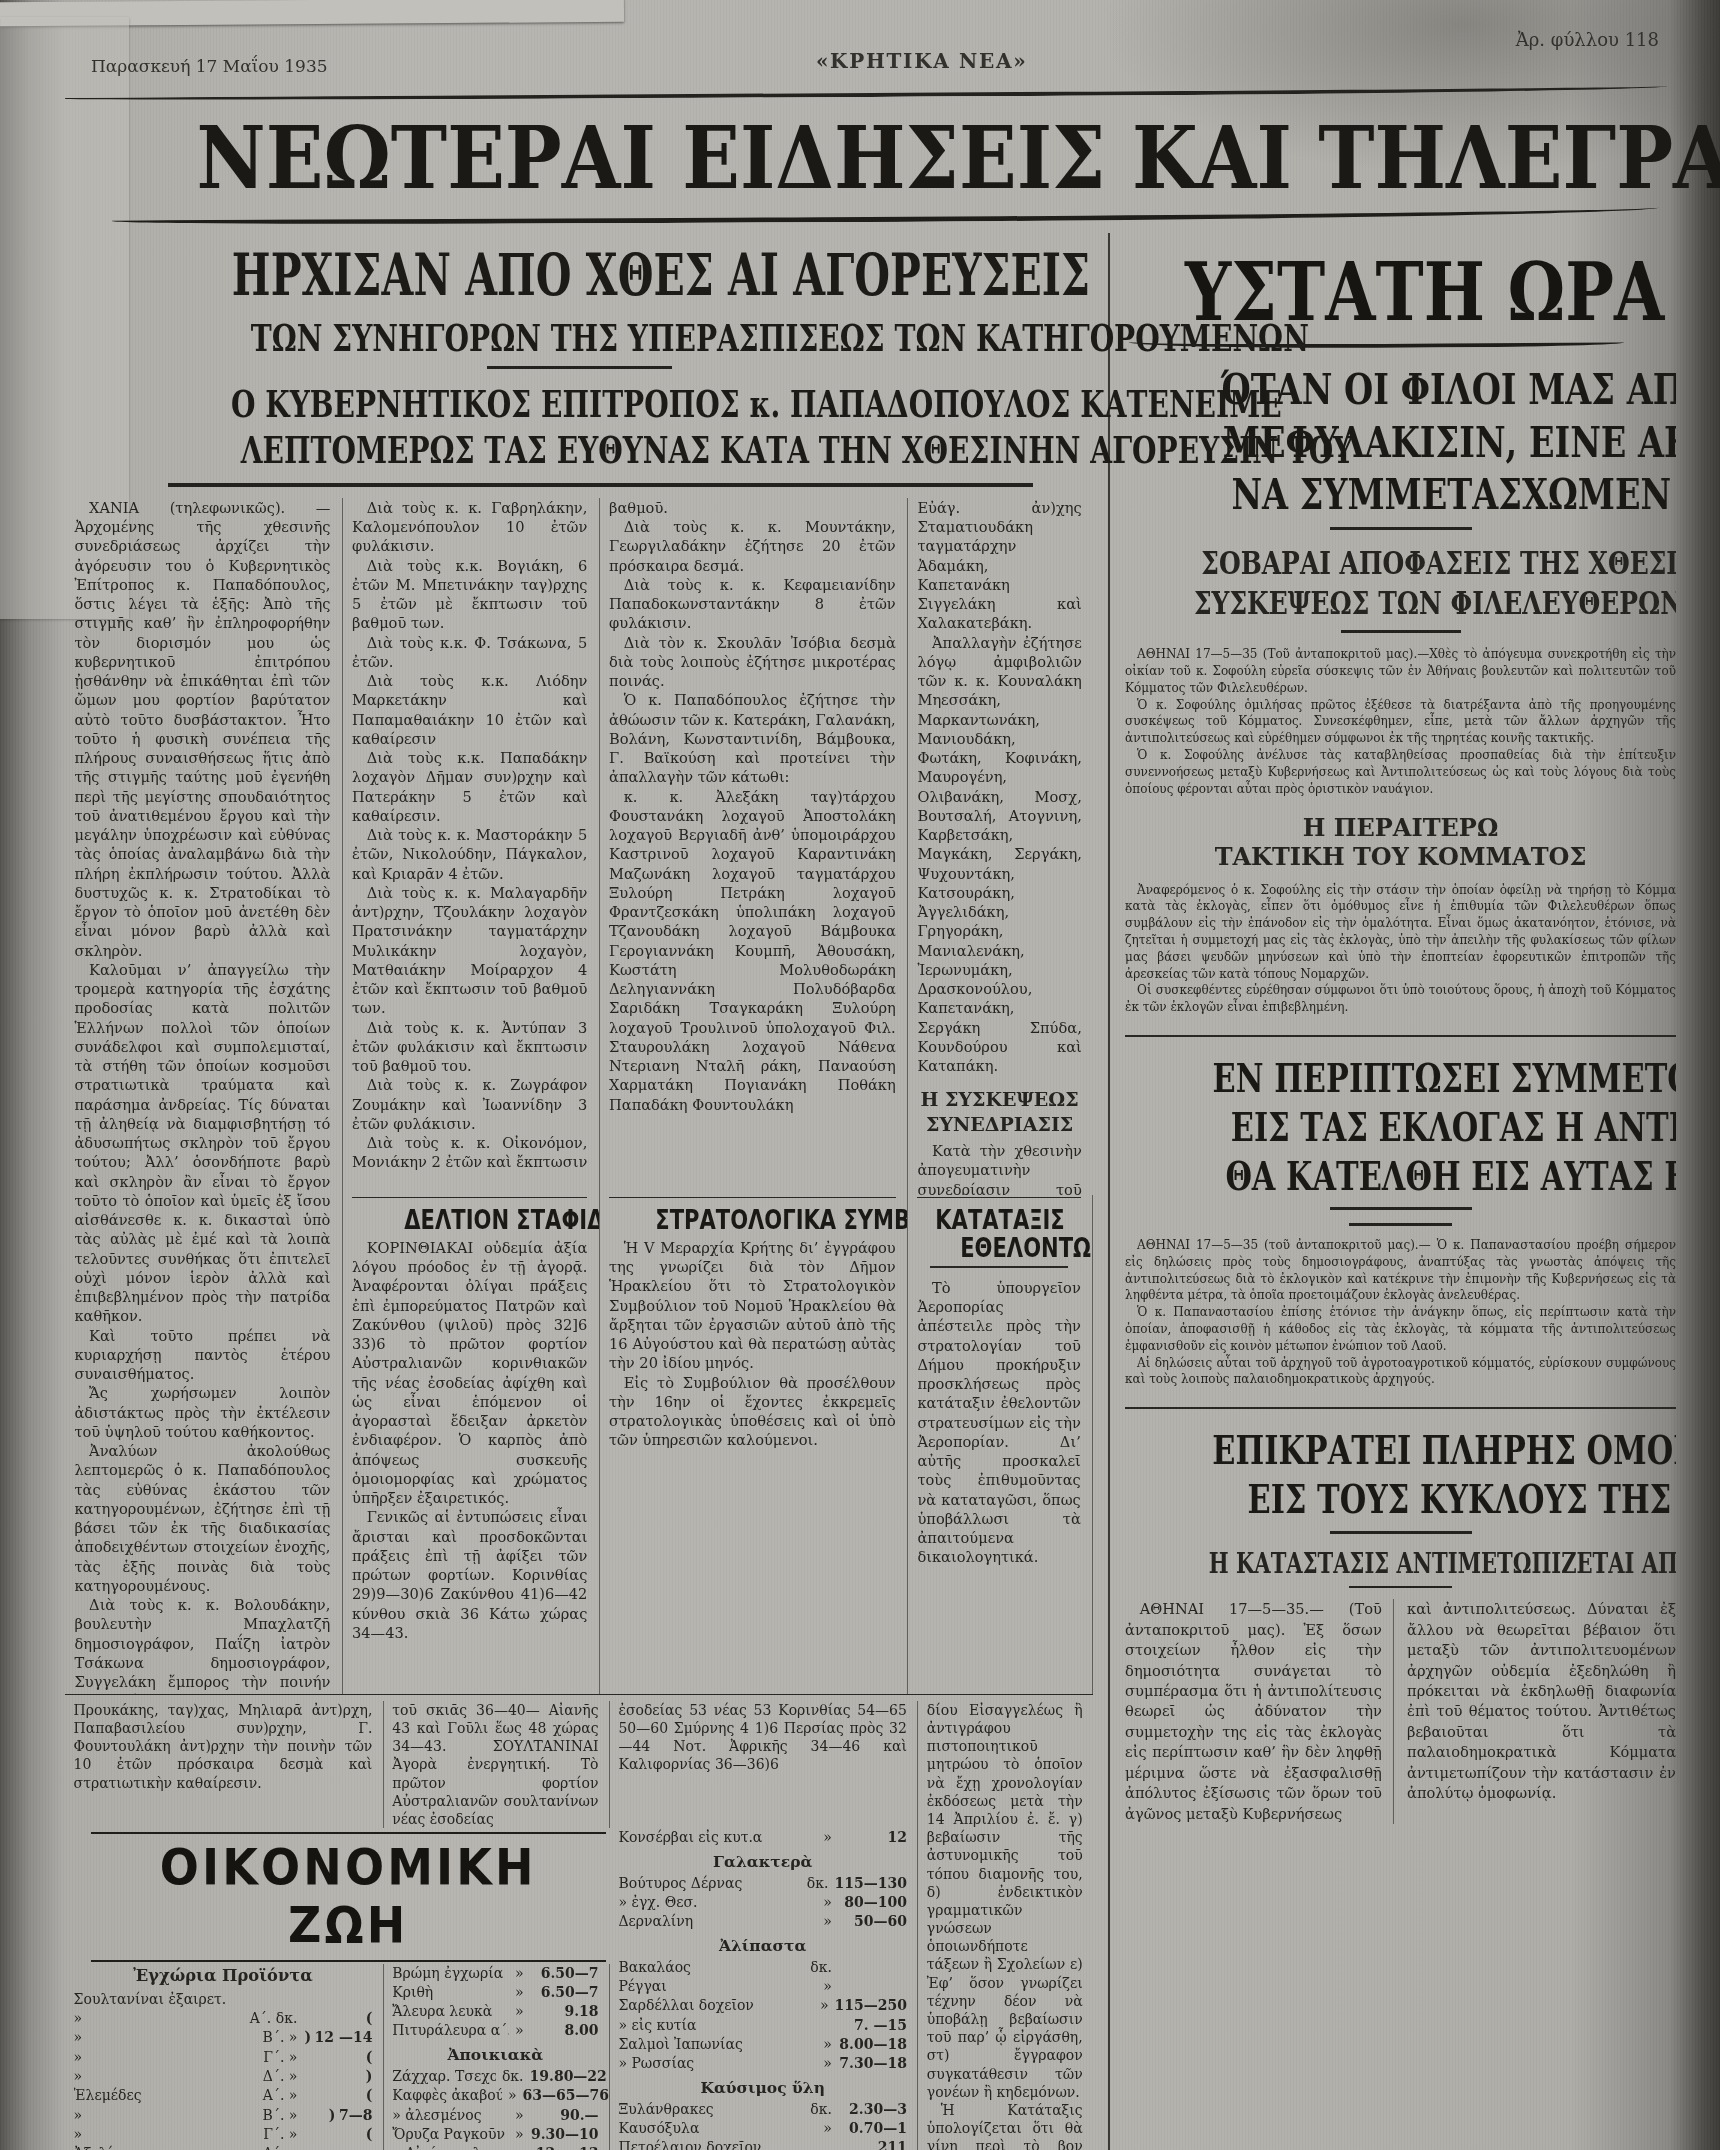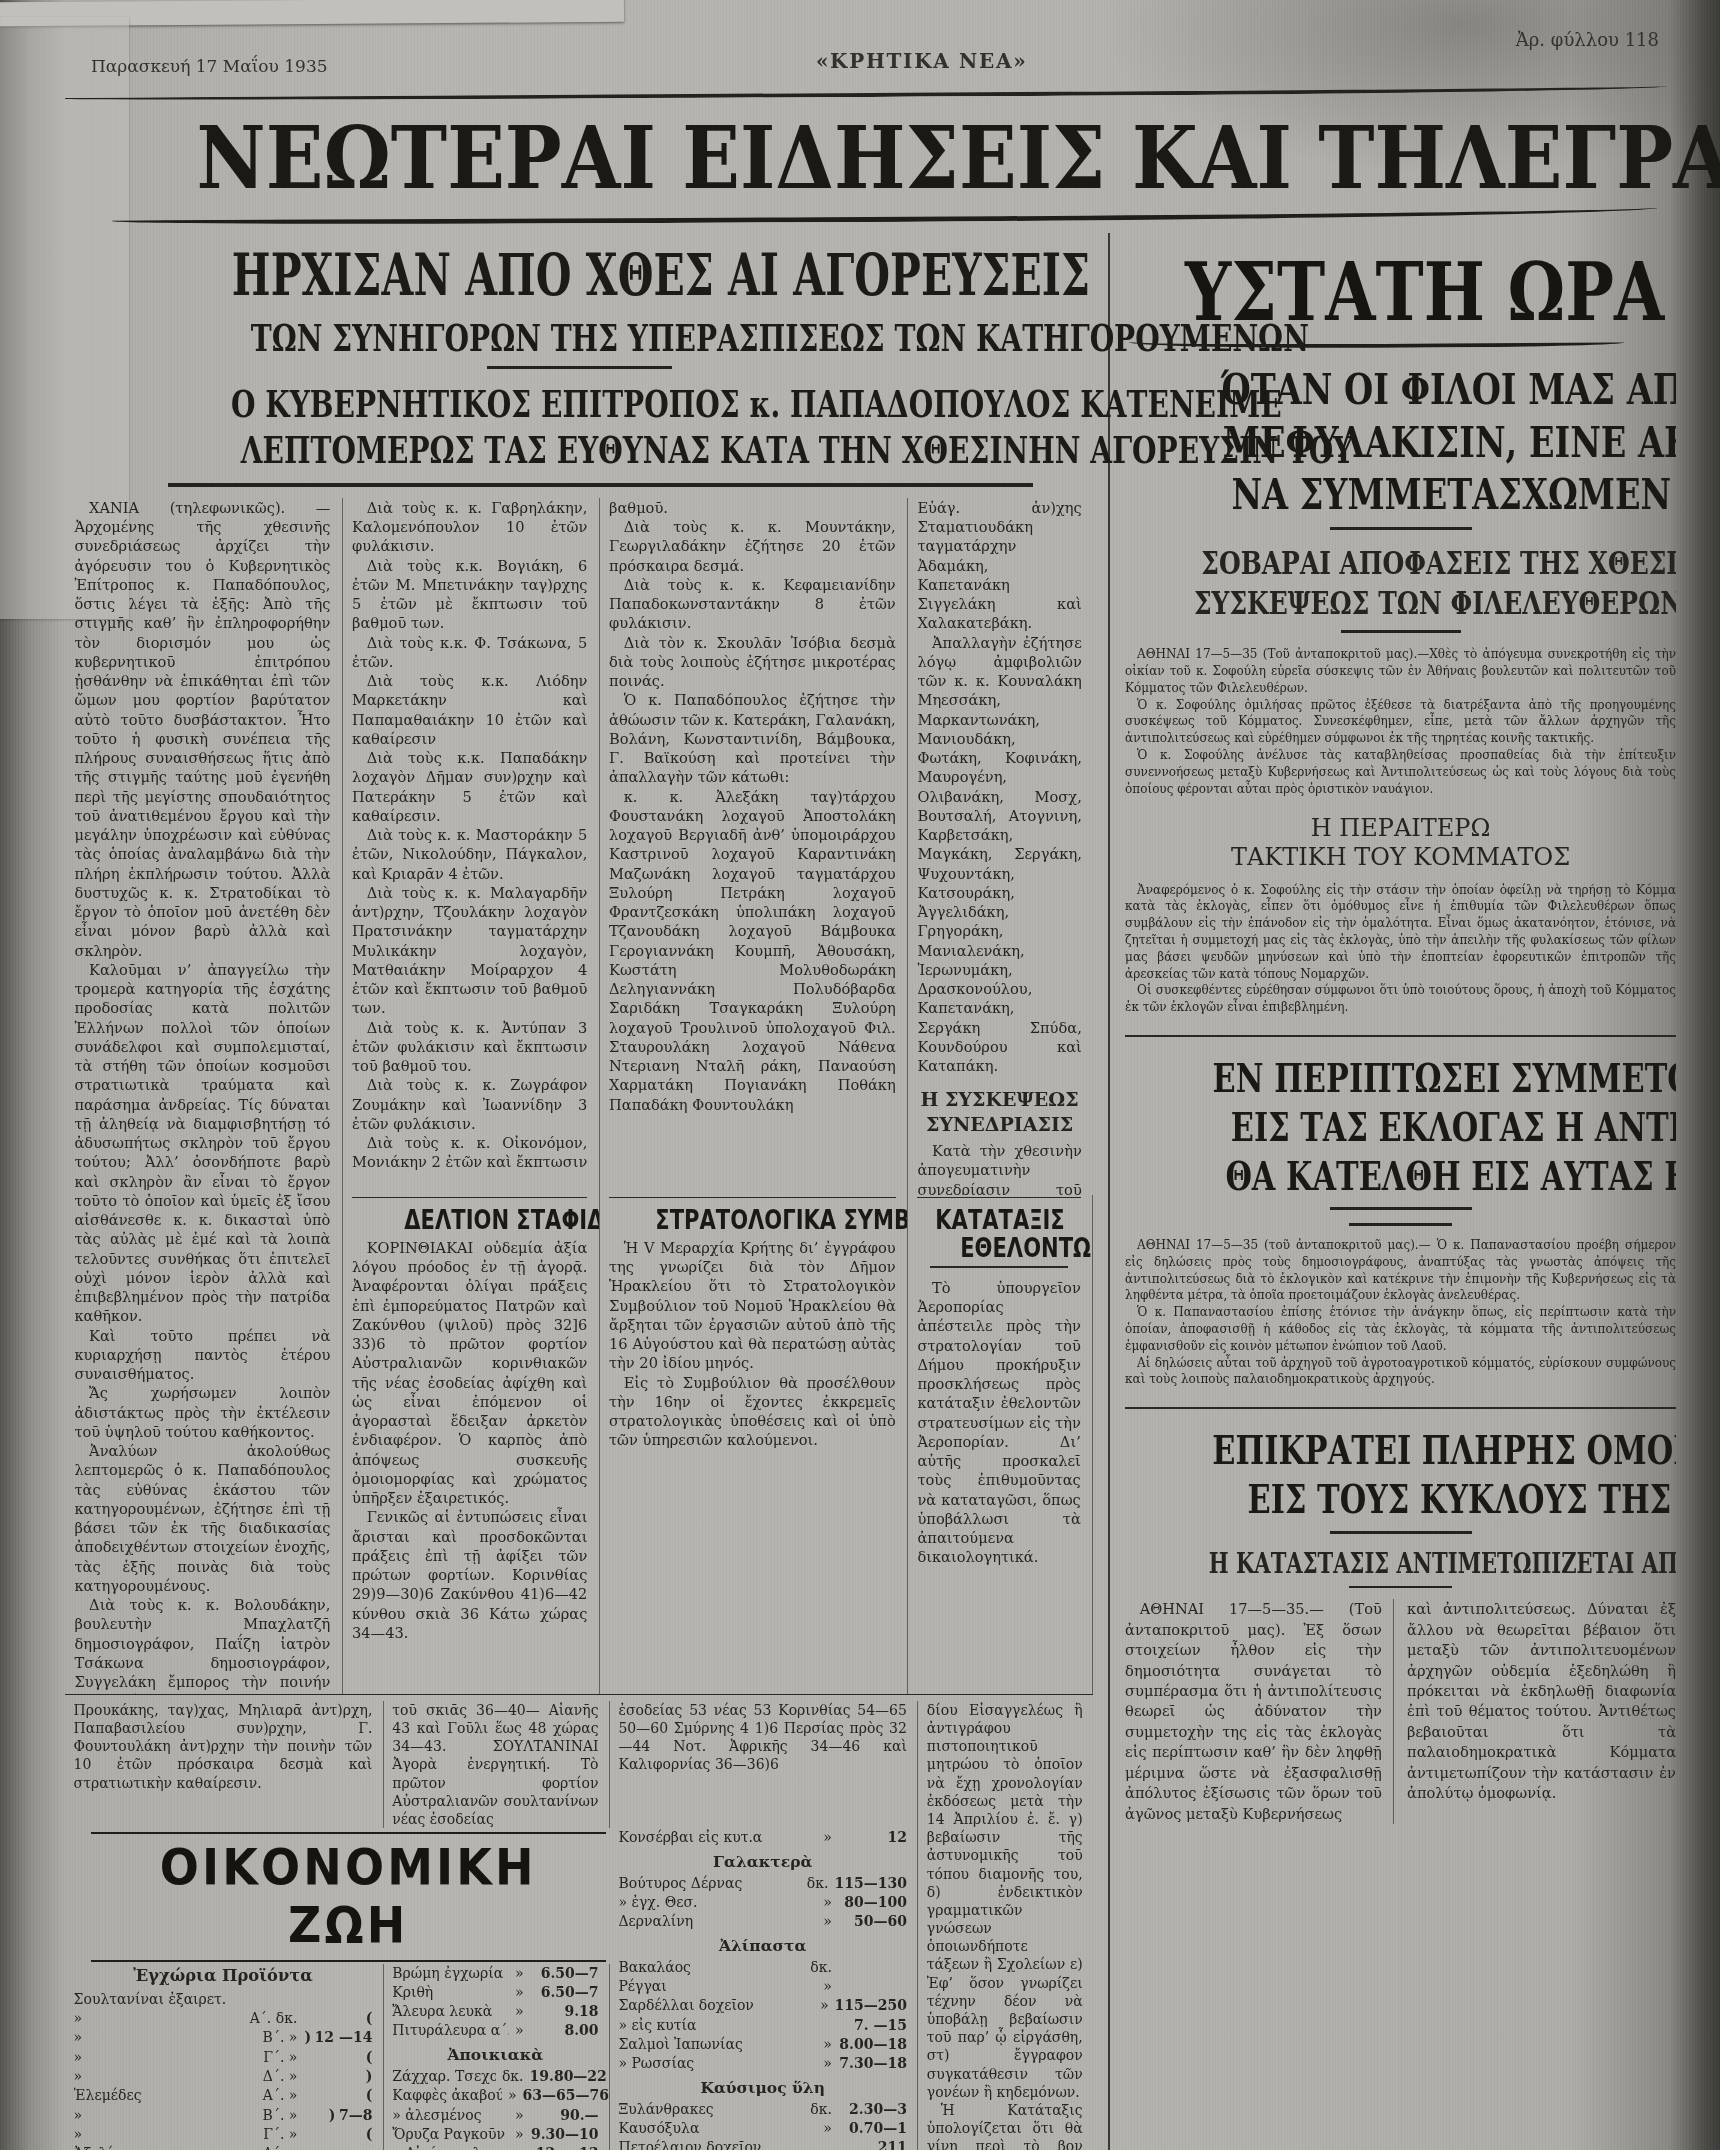--- a/index.html
+++ b/index.html
@@ -91,21 +91,21 @@
     margin:7.7px 52px 14.6px 4.3px;transform:rotate(-.4deg);}
   .yh{font-weight:700;text-align:center;color:#1b1915;line-height:1.22;margin:0;}
   .yh1{font-size:43px;}
   .yh1 .cond{transform:scaleX(.78);}
   .yh2{font-size:40px;}
   .yh2 .cond{transform:scaleX(.76);}
   .ysub{font-weight:700;text-align:center;font-size:32px;line-height:1.25;margin:13px 0 0;}
   .ysub .cond{transform:scaleX(.78);}
   .yund{width:142px;height:3px;background:#24221e;margin:6.9px auto 13px;}
   .ybody{font-size:12px;line-height:1.4;text-align:justify;}
-  .ysubhead{font-weight:400;text-align:center;font-size:24px;line-height:1.2;margin:17px 0 9.5px;}
+  .ysubhead{font-weight:700;text-align:center;font-size:24px;line-height:1.2;margin:17px 0 9.5px;}
   .ydiv{border-top:2.2px solid #2a2824;margin:19px 0 17px;}
   .ytwocol{display:grid;grid-template-columns:1fr 1fr;column-gap:13px;}
   .ytwocol .colL{border-right:0.9px solid rgba(42,40,36,.6);padding-right:11.2px;}
   .ytwocol .ybody{font-size:14.6px;}
   .yund2{width:103px;height:2.6px;background:#24221e;margin:5.2px auto 11.2px;}
 </style>
 </head>
 <body>
 
 <div class="page">

